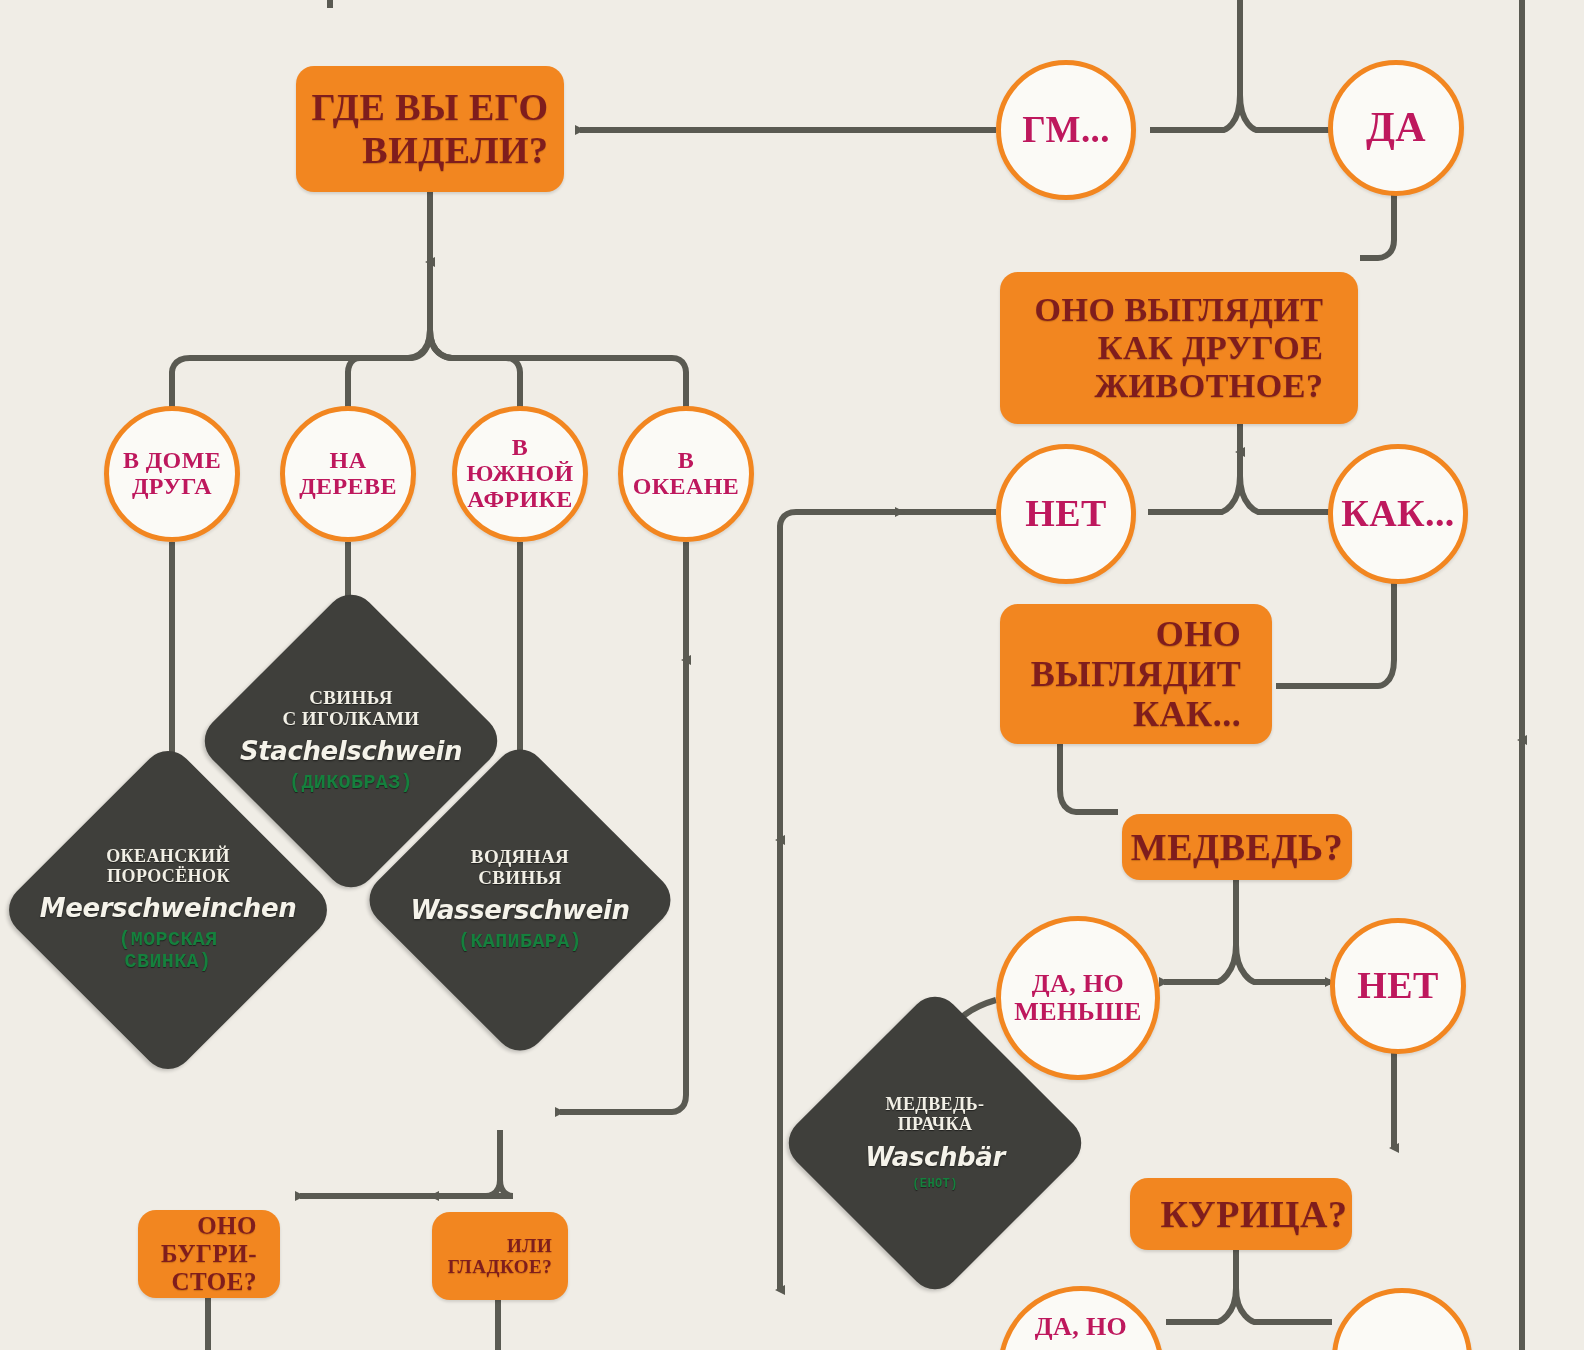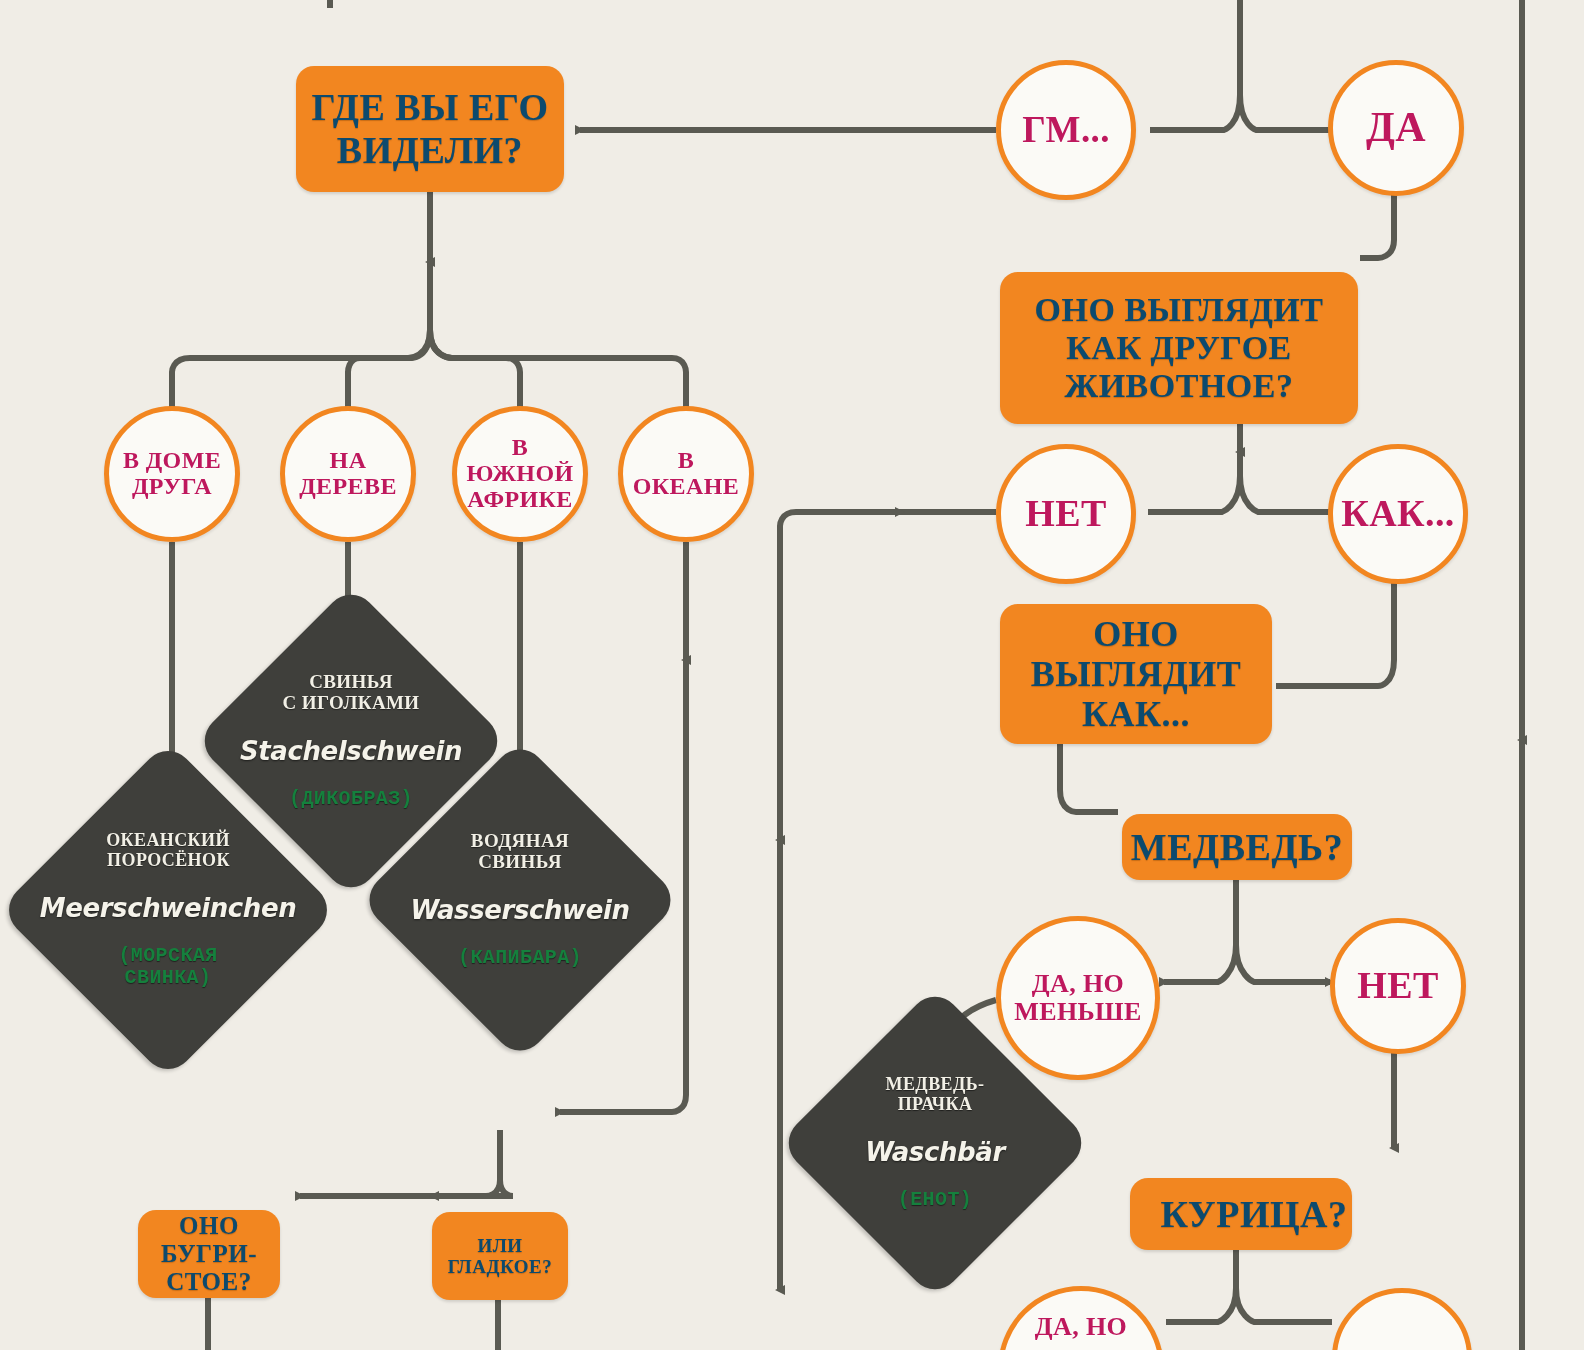--- a/index.html
+++ b/index.html
@@ -31,28 +31,29 @@
     display: flex;
     align-items: center;
     justify-content: center;
     text-align: center;
   }
 
   
   .qbox {
     background: #f28620;
     border-radius: 18px;
-    color: #0c4a6e;
+    color: #7f1d1d;
     font-family: "Liberation Serif", serif;
     font-weight: bold;
     letter-spacing: .5px;
     line-height: 1.12;
     text-shadow: 0 1px 1px rgba(120,60,0,.35);
     box-shadow: 0 2px 3px rgba(0,0,0,.13);
     padding: 6px 10px;
+    text-align: right;
   }
 
   
   .circ {
     background: #fbfaf6;
     border: 5px solid #f28620;
     border-radius: 50%;
     color: #be185d;
     font-family: "Liberation Serif", serif;
     font-weight: bold;
@@ -77,21 +78,20 @@
   .diamond-text {
     position: absolute;
     left: 0; top: 0;
     width: 100%;
     height: 100%;
     display: flex;
     flex-direction: column;
     align-items: center;
     justify-content: center;
     text-align: center;
-    gap: 16px;
   }
   .d-ru {
     color: #f2f0e6;
     font-family: "Liberation Serif", serif;
     font-weight: bold;
     line-height: 1.1;
     letter-spacing: .4px;
     text-shadow: 0 1px 1px rgba(0,0,0,.5);
   }
   .d-de {
@@ -319,17 +319,17 @@
       <div class="d-de" style="font-size:26px;">Wasserschwein</div>
       <div class="d-tr" style="font-size:20px;">(КАПИБАРА)</div>
     </div>
   </div>
 
   <div class="diamond-wrap" style="left:824px; top:1032px; width:222px; height:222px;">
     <div class="diamond-shape"></div>
     <div class="diamond-text">
       <div class="d-ru" style="font-size:18px;">МЕДВЕДЬ-<br>ПРАЧКА</div>
       <div class="d-de" style="font-size:26px;">Waschbär</div>
-      <div class="d-tr" style="font-size:20px;">(ЕНОТ)</div>
+      <div class="d-tr" style="font-size:12px;">(ЕНОТ)</div>
     </div>
   </div>
 
 </div>
 
 </body></html>

